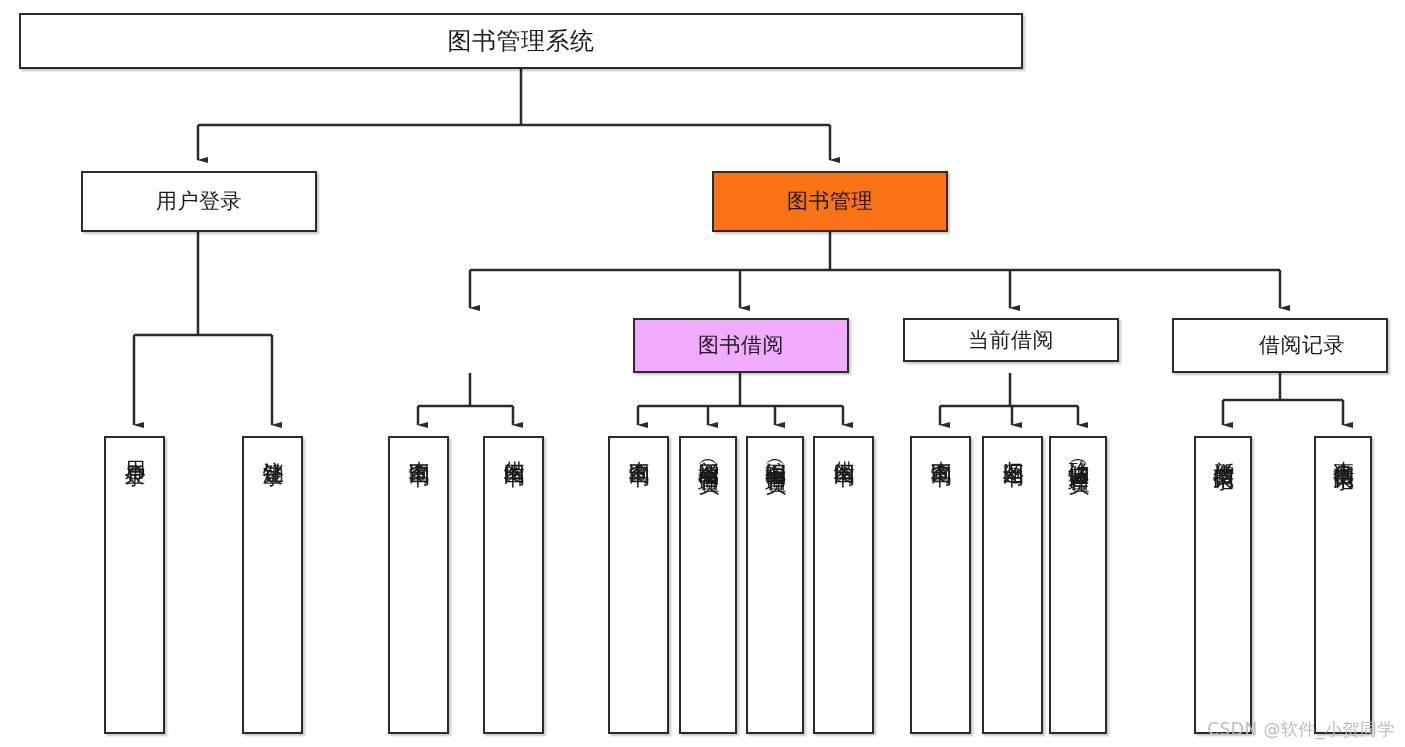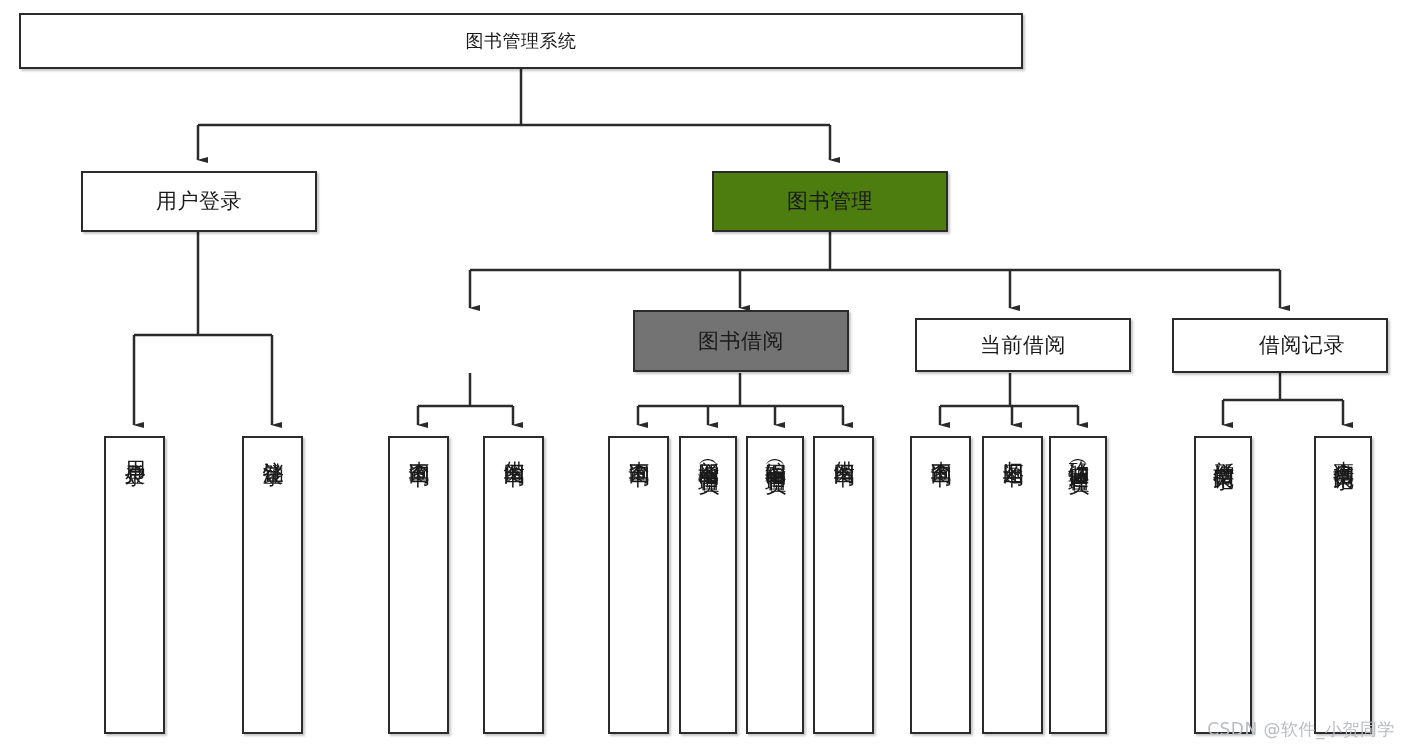--- a/index.html
+++ b/index.html
@@ -43,21 +43,21 @@
     text-align: center;
     line-height: 1.18;
     letter-spacing: 0.5px;
   }
   
   .node.h .label {
     writing-mode: horizontal-tb;
     font-size: 21px;
   }
   .node.root .label {
-    font-size: 18px;
+    font-size: 24px;
   }
   
   .node.v {
     align-items: flex-start;
     justify-content: center;
     padding-top: 6px;
   }
   .node.v .label {
     writing-mode: vertical-rl;
     text-orientation: upright;
@@ -137,28 +137,28 @@
     </g>
   </svg>
 
   <div class="node h root" style="left: 19px; top: 13px; width: 1004px; height: 56px; border-color: rgb(43, 43, 43); background: rgb(255, 255, 255); color: rgb(26, 26, 26);">
     <span class="label">图书管理系统</span>
   </div>
 
   <div class="node h" style="left: 81px; top: 171px; width: 236px; height: 61px; border-color: rgb(43, 43, 43); background: rgb(255, 255, 255); color: rgb(26, 26, 26);">
     <span class="label">用户登录</span>
   </div>
-  <div class="node h" style="left: 712px; top: 171px; width: 236px; height: 61px; border-color: rgb(43, 43, 43); background: #4d7c0f; color: rgb(26, 26, 26);">
+  <div class="node h" style="left: 712px; top: 171px; width: 236px; height: 61px; border-color: rgb(43, 43, 43); background: #f97316; color: rgb(26, 26, 26);">
     <span class="label">图书管理</span>
   </div>
 
-  <div class="node h" style="left: 633px; top: 310px; width: 216px; height: 62px; border-color: rgb(43, 43, 43); background: #737373; color: rgb(26, 26, 26);">
+  <div class="node h" style="left: 633px; top: 318px; width: 216px; height: 55px; border-color: rgb(43, 43, 43); background: #f0abfc; color: rgb(26, 26, 26);">
     <span class="label">图书借阅</span>
   </div>
-  <div class="node h" style="left: 903px; top: 318px; width: 216px; height: 54px; border-color: rgb(43, 43, 43); background: rgb(255, 255, 255); color: rgb(26, 26, 26); margin-left: 12px;">
+  <div class="node h" style="left: 903px; top: 318px; width: 216px; height: 44px; border-color: rgb(43, 43, 43); background: rgb(255, 255, 255); color: rgb(26, 26, 26);">
     <span class="label">当前借阅</span>
   </div>
   <div class="node h" style="left: 1172px; top: 318px; width: 216px; height: 55px; border-color: rgb(43, 43, 43); background: rgb(255, 255, 255); color: rgb(26, 26, 26); padding-left: 44px;">
     <span class="label">借阅记录</span>
   </div>
 
   <div class="node v" style="left: 104px; top: 436px; width: 61px; height: 298px; border-color: rgb(43, 43, 43); background: rgb(255, 255, 255); color: rgb(26, 26, 26);">
     <span class="label">用户登录</span>
   </div>
   <div class="node v" style="left: 242px; top: 436px; width: 61px; height: 298px; border-color: rgb(43, 43, 43); background: rgb(255, 255, 255); color: rgb(26, 26, 26);">

